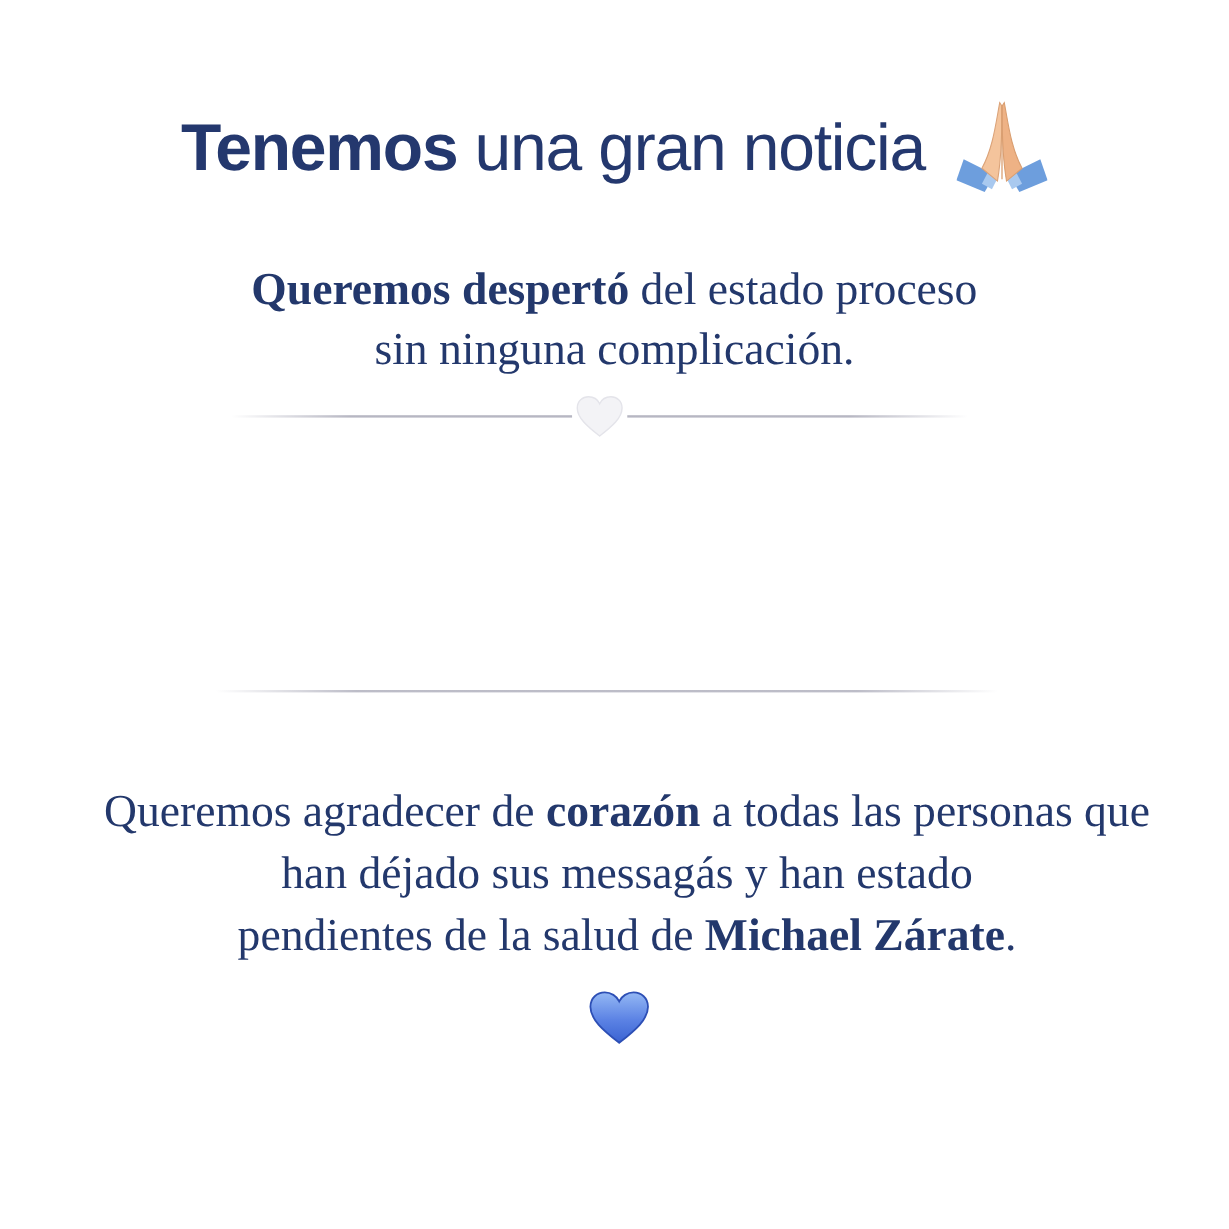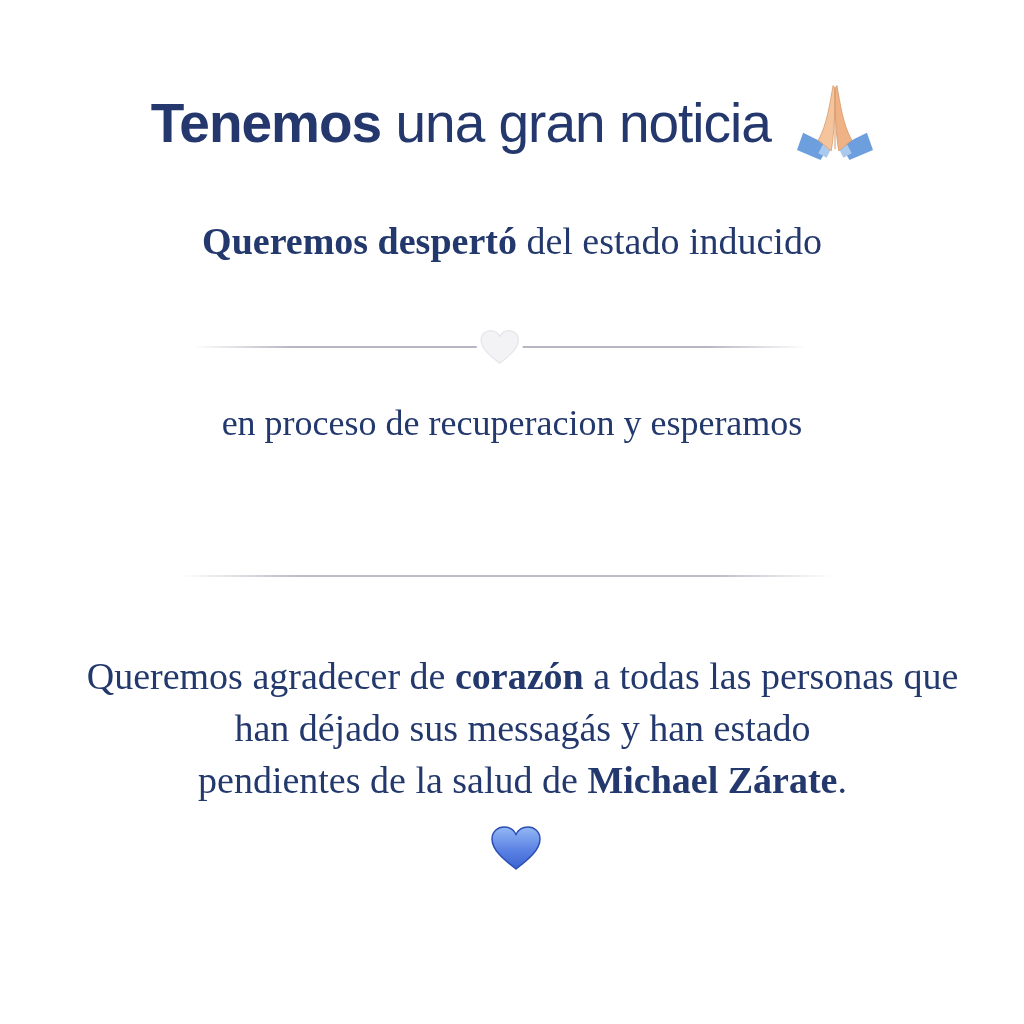--- a/index.html
+++ b/index.html
@@ -103,33 +103,33 @@
       <polygon points="92,64 58,81 69,100 100,87" fill="#6d9edd"></polygon>
       <polygon points="65,77.5 54,83 61,97 72,91" fill="#a9c9ef"></polygon>
 
       <path d="M47.5,2 C43,26 40,52 28,74 L45,88 C49,66 50,34 50,6 Z" fill="#f4c49c" stroke="#dba379" stroke-width="1.2"></path>
       <path d="M52.5,2 C57,26 60,52 72,74 L55,88 C51,66 50,34 50,6 Z" fill="#eeb285" stroke="#d99e70" stroke-width="1.2"></path>
       <line x1="50" y1="6" x2="50" y2="86" stroke="#d99e70" stroke-width="1.4"></line>
     </svg>
   </h1>
 
   <p class="block para-1">
-    <span class="text-line"><span class="bold">Queremos despertó</span><span> del estado inducido</span></span>
+    <span class="text-line"><span class="bold">Queremos despertó</span><span> del estado proceso</span></span>
+    <span class="text-line">sin ninguna complicación.</span>
   </p>
 
   <div class="block divider-heart">
     <span class="seg left"></span>
     <svg class="white-heart" viewBox="0 0 36 32" aria-hidden="true">
       <path d="M18,30 C9,23 2,17 2,10 C2,5 5.8,2 10,2 C13.4,2 16.6,4 18,7 C19.4,4 22.6,2 26,2 C30.2,2 34,5 34,10 C34,17 27,23 18,30 Z" fill="#f3f3f6" stroke="#e4e4ea" stroke-width="1"></path>
     </svg>
     <span class="seg right"></span>
   </div>
 
   <p class="block para-2">
-    <span class="text-line">en proceso de recuperacion y esperamos</span>
   </p>
 
   <div class="block divider-plain"></div>
 
   <p class="block para-3">
     <span class="text-line"><span>Queremos agradecer de </span><span class="bold">corazón</span><span> a todas las personas que</span></span>
     <span class="text-line">han déjado sus messagás y han estado</span>
     <span class="text-line"><span>pendientes de la salud de </span><span class="bold">Michael Zárate</span><span>.</span></span>
   </p>
 

